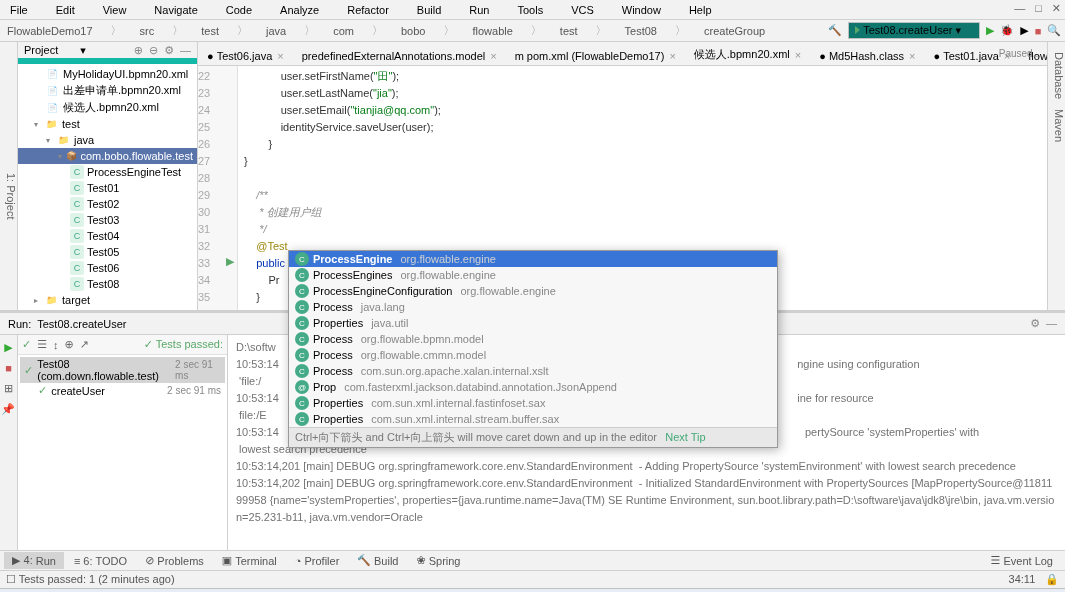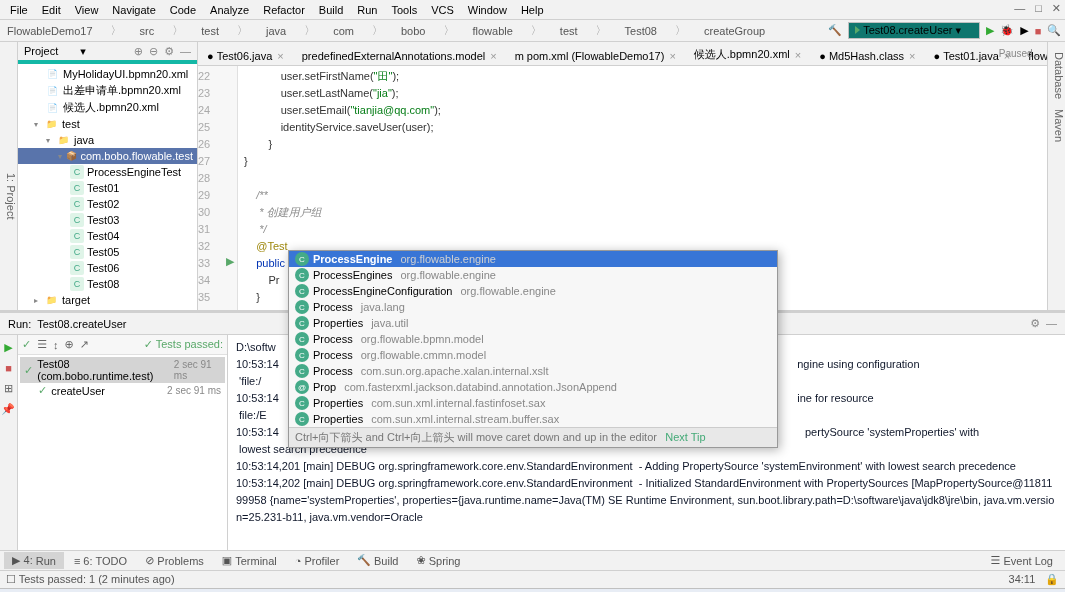--- a/index.html
+++ b/index.html
@@ -1,30 +1,30 @@
 <!DOCTYPE html>
 <html><head>
 <meta charset="utf-8">
 <style>
 *{margin:0;padding:0;box-sizing:border-box;font-family:"Segoe UI",sans-serif;font-size:11px}
 body{width:1065px;height:592px;background:#f2f2f2;overflow:hidden;position:relative}
-.menubar{height:20px;background:#f2f2f2;display:flex;align-items:center;padding:0 4px;gap:2px;border-bottom:1px solid #d0d0d0}
+.menubar{height:20px;background:#f2f2f2;display:flex;align-items:center;padding:0 4px;gap:16px;border-bottom:1px solid #d0d0d0}
 .menubar span{padding:2px 6px;cursor:pointer}
 .navbar{height:22px;background:#f2f2f2;display:flex;align-items:center;padding:0 4px;gap:4px;border-bottom:1px solid #d0d0d0}
 .crumb{display:flex;align-items:center;gap:12px;color:#555}
 .crumb span{padding:1px 3px}
 .crumb .sep{color:#999}
 .nav-right{margin-left:auto;display:flex;align-items:center;gap:6px}
 .combo{border:1px solid #c0c0c0;background:#0f766e;padding:1px 18px 1px 6px;font-size:11px}
 .run-ico{color:#3a3}
 .tri{width:0;height:0;border-left:5px solid #59a869;border-top:4px solid transparent;border-bottom:4px solid transparent;display:inline-block}
 .main{display:flex;height:268px}
 .left-gutter{width:18px;background:#f2f2f2;border-right:1px solid #d0d0d0;writing-mode:vertical-rl;text-align:center;display:flex;flex-direction:column;gap:8px;padding-top:40px;color:#666;font-size:10px}
 .project-panel{width:180px;background:#fff;border-right:1px solid #d0d0d0;display:flex;flex-direction:column}
-.panel-header{height:22px;background:#f2f2f2;border-bottom:4px solid #14b8a6;display:flex;align-items:center;padding:0 6px;gap:22px}
+.panel-header{height:22px;background:#f2f2f2;border-bottom:6px solid #14b8a6;display:flex;align-items:center;padding:0 6px;gap:22px}
 .panel-header .icons{margin-left:auto;display:flex;gap:6px;color:#888}
 .tree{flex:1;overflow:auto;font-size:11px;padding:2px 0}
 .tree-item{display:flex;align-items:center;padding:1px 4px;gap:3px;white-space:nowrap}
 .tree-item.l1{padding-left:16px}
 .tree-item.l2{padding-left:28px}
 .tree-item.l3{padding-left:40px}
 .tree-item.l4{padding-left:52px}
 .tree-item.hl{background:#5974ab;color:#fff}
 .tw{width:8px;color:#888;font-size:8px}
 .fico{width:14px;height:14px;display:inline-flex;align-items:center;justify-content:center;font-size:9px}
@@ -56,21 +56,21 @@
 .run-header{height:22px;background:#f2f2f2;border-bottom:1px solid #d0d0d0;display:flex;align-items:center;padding:0 8px;gap:6px}
 .run-header .icons{margin-left:auto;display:flex;gap:6px;color:#888}
 .run-body{flex:1;display:flex;overflow:hidden}
 .run-left{width:18px;background:#f2f2f2;border-right:1px solid #d0d0d0;display:flex;flex-direction:column;align-items:center;gap:8px;padding-top:6px;color:#666}
 .run-tree{width:210px;border-right:1px solid #d0d0d0;display:flex;flex-direction:column}
 .run-toolbar{height:20px;background:#f7f7f7;border-bottom:1px solid #e0e0e0;display:flex;align-items:center;gap:6px;padding:0 4px;color:#666}
 .run-tree-body{flex:1;padding:2px;font-size:11px}
 .run-tree-item{display:flex;align-items:center;padding:1px 4px;gap:4px}
 .run-tree-item .time{margin-left:auto;color:#888;font-size:10px}
 .chk{color:#59a869}
-.console{flex:1;padding:4px 8px;font-family:"JetBrains Mono",Consolas,monospace;font-size:12px;line-height:17px;color:#0f172a;overflow:hidden;white-space:pre-wrap;word-break:break-all}
+.console{flex:1;padding:4px 8px;font-family:"JetBrains Mono",Consolas,monospace;font-size:12px;line-height:17px;color:#737373;overflow:hidden;white-space:pre-wrap;word-break:break-all}
 .console .path{display:block}
 .bottom-tabs{height:20px;background:#f2f2f2;border-top:1px solid #d0d0d0;display:flex;align-items:center;padding:0 4px;gap:2px}
 .bottom-tabs .bt{padding:2px 8px;display:flex;align-items:center;gap:3px;color:#555}
 .bottom-tabs .bt.active{background:#d4d4d4}
 .bottom-tabs .right{margin-left:auto}
 .status{height:18px;background:#f2f2f2;border-top:1px solid #d0d0d0;display:flex;align-items:center;padding:0 6px;font-size:10px;color:#555}
 .status .right{margin-left:auto;display:flex;gap:10px}
 .taskbar{height:34px;background:#e8edf5;border-top:1px solid #c0c0c0;display:flex;align-items:center;padding:0 8px;gap:6px}
 .paused{position:absolute;right:24px;top:48px;font-size:10px;color:#888;writing-mode:horizontal-tb}
 .sb-right{position:absolute;right:0;top:42px;width:18px;height:268px;background:#f2f2f2;border-left:1px solid #d0d0d0;writing-mode:vertical-rl;color:#666;font-size:10px;display:flex;gap:10px;padding-top:10px}
@@ -349,21 +349,21 @@
         <span class="chk">✓</span>
         <span>☰</span>
         <span>↕</span>
         <span>⊕</span>
         <span>↗</span>
         <span style="margin-left:auto;color:#59a869"><span class="chk">✓</span> <span>Tests passed:</span></span>
       </div>
       <div class="run-tree-body">
         <div class="run-tree-item sel" style="background:#d4d4d4">
             <span class="chk">✓</span>
-            <span>Test08 (com.bobo.runtime.test)</span>
+            <span>Test08 (com.down.flowable.test)</span>
             <span class="time">2 sec 91 ms</span>
           </div>
         <div class="run-tree-item" style="padding-left:18px">
             <span class="chk">✓</span>
             <span>createUser</span>
             <span class="time">2 sec 91 ms</span>
           </div>
       </div>
     </div>
     <div class="console"><span class="path">D:\softw</span><span>10:53:14</span>                                                                        <span>ngine using configuration</span>

